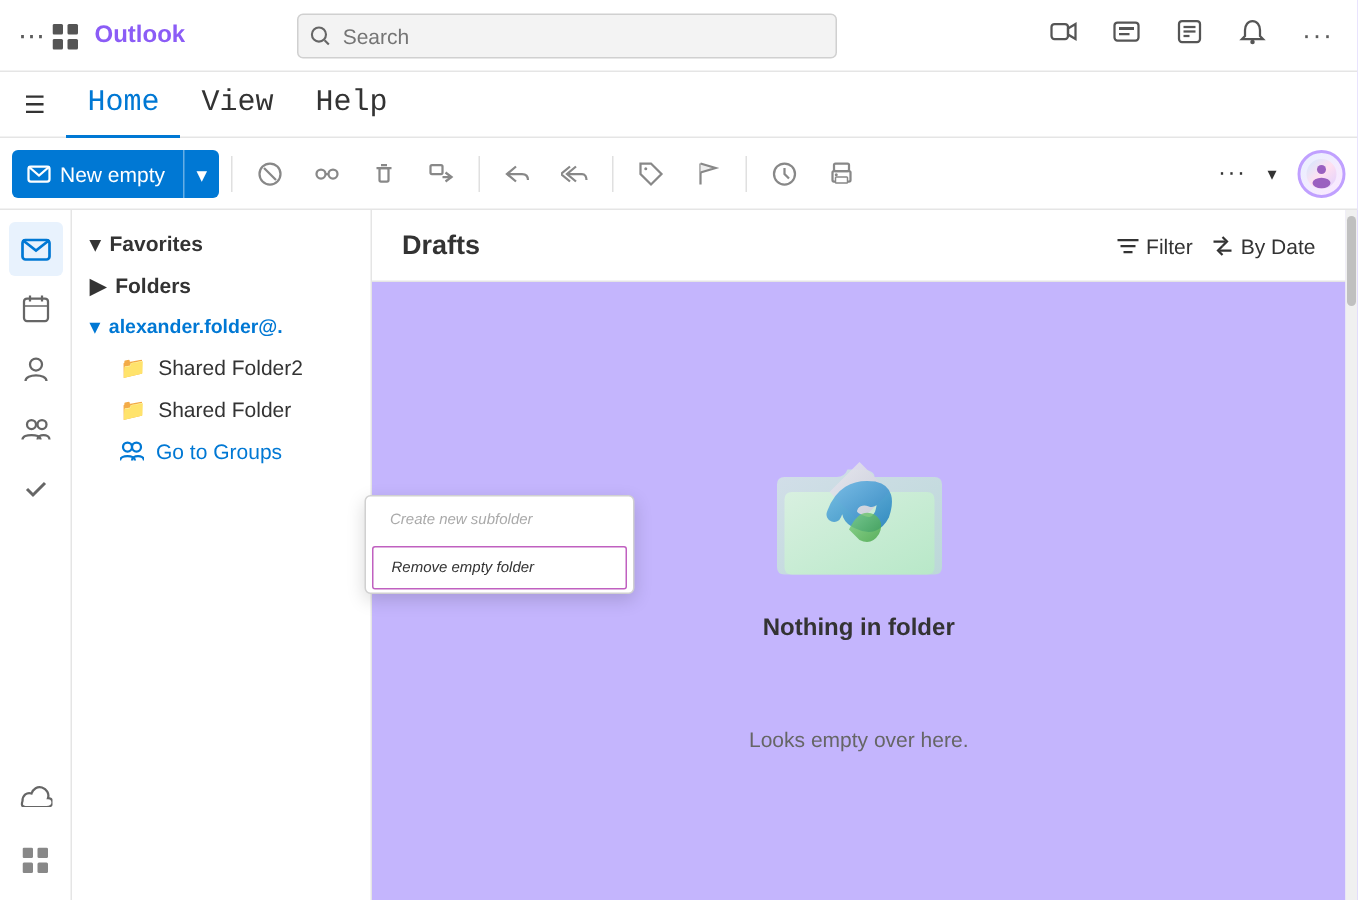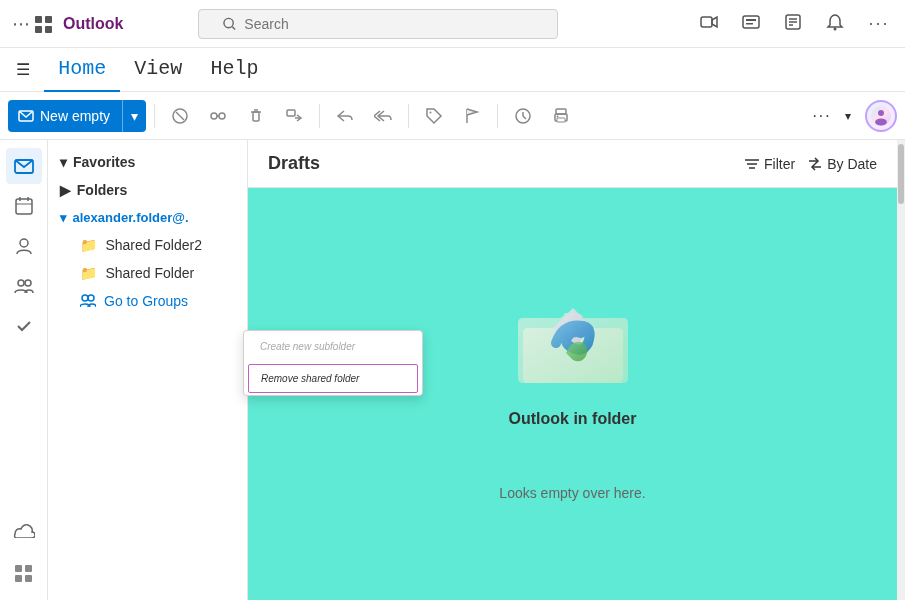--- a/index.html
+++ b/index.html
@@ -5,25 +5,25 @@
     * { margin: 0; padding: 0; box-sizing: border-box; }
     body { width: 905px; height: 600px; font-family: 'Segoe UI', Arial, sans-serif; font-size: 14px; background: #fff; overflow: hidden; display: flex; flex-direction: column; }
 
     
     .title-bar {
       display: flex; align-items: center; height: 48px; background: #fff;
       border-bottom: 1px solid #e5e5e5; padding: 0 12px; gap: 12px; flex-shrink: 0;
     }
     .title-bar-left { display: flex; align-items: center; gap: 10px; }
     .apps-icon { color: #5c5c5c; font-size: 18px; cursor: pointer; }
-    .app-name { color: #701a75; font-weight: 600; font-size: 16px; }
+    .app-name { color: #8b5cf6; font-weight: 600; font-size: 16px; }
     .search-bar {
       flex: 1; max-width: 360px; display: flex; align-items: center;
       background: #f3f3f3; border: 1px solid #d0d0d0; border-radius: 4px;
-      padding: 6px 24px; gap: 8px; margin: 0 auto;
+      padding: 6px 8px; gap: 8px; margin: 0 auto;
     }
     .search-bar input {
       border: none; background: transparent; outline: none; font-size: 14px; width: 100%; color: #333;
     }
     .title-bar-right { display: flex; align-items: center; gap: 16px; margin-left: auto; }
     .title-icon { color: #5c5c5c; font-size: 16px; cursor: pointer; padding: 4px; }
 
     
     .ribbon {
       display: flex; align-items: center; height: 44px; background: #fff;
@@ -111,21 +111,21 @@
       padding: 10px 16px; font-size: 10px; cursor: pointer; color: #333; font-style: italic;
     }
     .context-menu-item.disabled { color: #aaa; cursor: default; }
     .context-menu-item.highlighted {
       border: 1.5px solid #c060c0; border-radius: 2px; margin: 2px 4px;
       padding: 8px 12px; color: #333;
     }
 
     
     .content-area {
-      flex: 1; display: flex; flex-direction: column; background: #5eead4; min-width: 0;
+      flex: 1; display: flex; flex-direction: column; background: #c4b5fd; min-width: 0;
     }
     .content-header {
       display: flex; align-items: center; justify-content: space-between;
       padding: 12px 20px; border-bottom: 1px solid #e5e5e5; background: #fff; height: 48px;
     }
     .content-title { font-size: 18px; font-weight: 600; color: #333; }
     .content-header-actions { display: flex; align-items: center; gap: 12px; justify-content: space-between; }
     .filter-btn { display: flex; align-items: center; gap: 4px; font-size: 14px; color: #333; cursor: pointer; }
     .sort-btn { display: flex; align-items: center; gap: 4px; font-size: 14px; color: #333; cursor: pointer; }
     .content-body {
@@ -387,21 +387,21 @@
           <circle cx="5" cy="5" r="3" fill="none" stroke="#0078d4" stroke-width="1.5"></circle>
           <circle cx="11" cy="5" r="3" fill="none" stroke="#0078d4" stroke-width="1.5"></circle>
           <path d="M0 14 C0 10 10 10 10 14" fill="none" stroke="#0078d4" stroke-width="1.5"></path>
           <path d="M8 14 C8 10 16 10 16 14" fill="none" stroke="#0078d4" stroke-width="1.5"></path>
         </svg>
       <span style="color:#0078d4">Go to Groups</span>
     </div>
 
     <div class="context-menu">
       <div class="context-menu-item disabled">Create new subfolder</div>
-      <div class="context-menu-item highlighted">Remove shared folder</div>
+      <div class="context-menu-item highlighted">Remove empty folder</div>
     </div>
 
   </div>
 
   <div class="content-area">
     <div class="content-header">
       <span class="content-title">Drafts</span>
       <div class="content-header-actions">
         <div class="filter-btn">
           <svg width="16" height="16" viewBox="0 0 16 16">
@@ -447,21 +447,21 @@
         <path d="M10 35 Q10 30 15 30 L50 30 Q55 30 57 25 L65 25 Q75 25 75 30 L115 30 Q120 30 120 35 L120 90 Q120 95 115 95 L15 95 Q10 95 10 90 Z" fill="url(#folderGrad)" opacity="0.7"></path>
 
         <path d="M15 45 Q15 40 20 40 L110 40 Q115 40 115 45 L115 90 Q115 95 110 95 L20 95 Q15 95 15 90 Z" fill="url(#folderGrad)"></path>
 
         <polygon points="65,20 85,40 65,60 45,40" fill="url(#diamondGrad)" opacity="0.9"></polygon>
 
         <path d="M48 55 Q55 35 75 38 Q85 40 80 55 Q75 65 65 60 Q55 56 60 48 Q65 42 73 45" fill="none" stroke="url(#blueGrad)" stroke-width="10" stroke-linecap="round" opacity="0.85"></path>
 
         <path d="M58 65 Q65 50 75 55 Q82 60 78 68 Q73 76 65 72 Z" fill="url(#greenGrad)" opacity="0.8"></path>
       </svg>
-      <span class="empty-state-text">Outlook in folder</span>
+      <span class="empty-state-text">Nothing in folder</span>
       <span class="empty-state-sub">Looks empty over here.</span>
     </div>
   </div>
 
   <div class="scrollbar">
     <div class="scrollbar-thumb"></div>
   </div>
 </div>
 
 </body></html>

